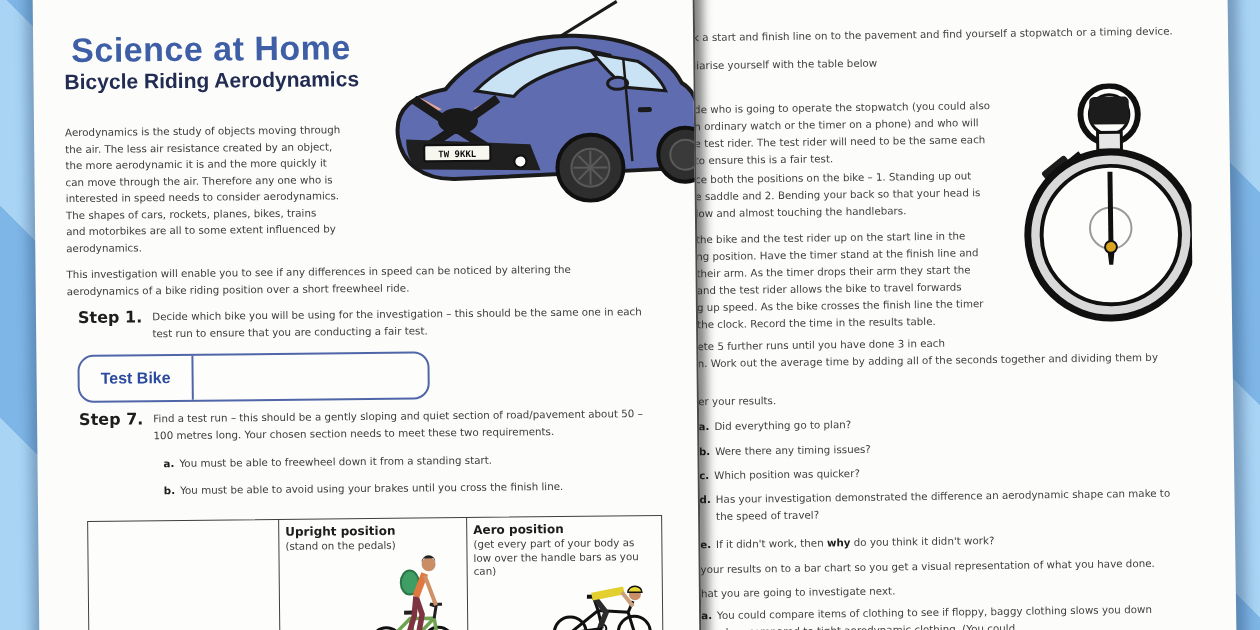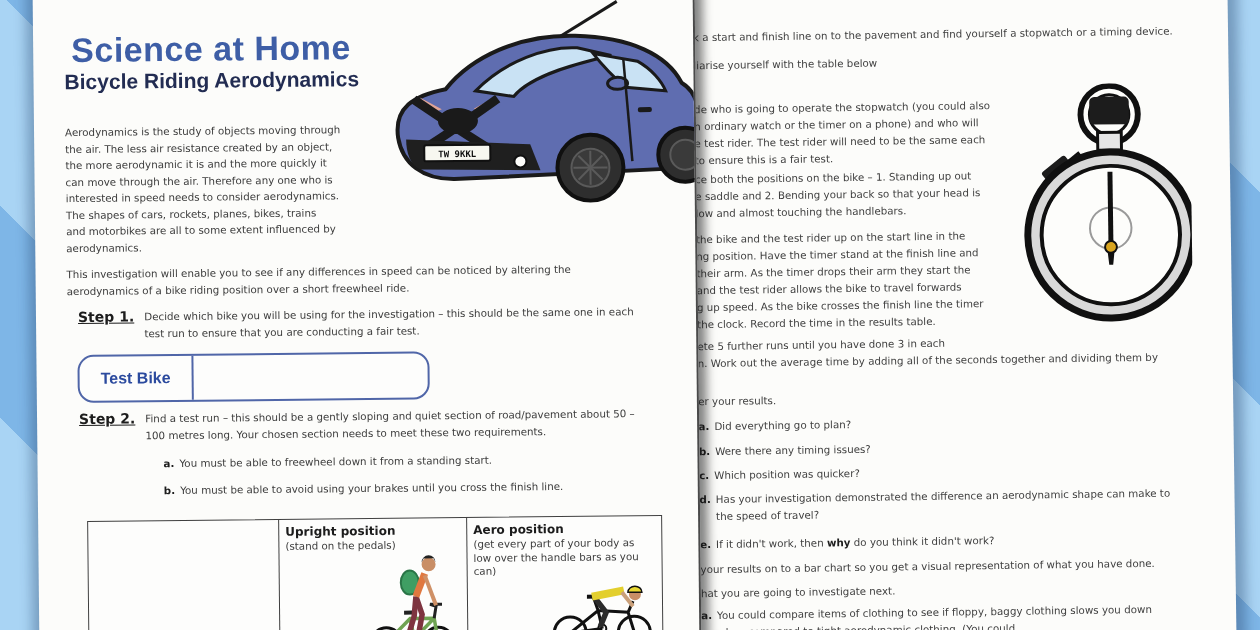--- a/index.html
+++ b/index.html
@@ -23,21 +23,21 @@
   .abs{position:absolute;}
   .ln{white-space:nowrap;font-size:10.3px;line-height:17px;color:#3b3b3b;}
   .title{left:38px;top:54px;font:700 34px "Liberation Sans",sans-serif;color:#3e5ea6;letter-spacing:.5px;}
   .subtitle{left:31px;top:93px;font:700 21px "Liberation Sans",sans-serif;color:#222c52;}
   .intro{left:31px;top:147px;}
   .intro .ln{line-height:16.5px;width:320px;}
   .invest{left:31px;top:289px;}
   .steprow{display:flex;gap:10px;}
   .step1{left:42px;top:332px;}
   .step2{left:42px;top:434px;}
-  .steplabel{font-weight:700;font-size:14px;color:#1d1d1d;white-space:nowrap;line-height:17px;text-decoration:underline;}
+  .steplabel{font-weight:700;font-size:16px;color:#1d1d1d;white-space:nowrap;line-height:17px;}
   .itemrow{display:flex;gap:5px;}
   .item-a{left:126px;top:479px;}
   .item-b{left:126px;top:506px;}
   .qletter{font-weight:700;font-size:10.3px;line-height:17px;color:#1d1d1d;}
   .testbike{
     left:41px;top:378px;width:348px;height:44px;
     border:2.5px solid #5066a8;border-radius:16px;background:#fdfdfc;
     display:flex;align-items:center;
   }
   .tb-label{width:112px;text-align:center;font:700 16px "Liberation Sans",sans-serif;color:#2b4a9e;}
@@ -225,21 +225,21 @@
     </span>
   </div>
 
   <div class="abs testbike">
     <span class="tb-label">Test Bike</span>
     <span class="tb-divider"></span>
     <span class="tb-field"></span>
   </div>
 
   <div class="abs step2 steprow">
-    <span class="steplabel">Step 2.</span>
+    <span class="steplabel">Step 7.</span>
     <span>
       <div class="ln">Find a test run – this should be a gently sloping and quiet section of road/pavement about 50 –</div>
       <div class="ln">100 metres long. Your chosen section needs to meet these two requirements.</div>
     </span>
   </div>
 
   <div class="abs item-a itemrow">
     <span class="qletter">a.</span>
     <span class="ln">You must be able to freewheel down it from a standing start.</span>
   </div>

